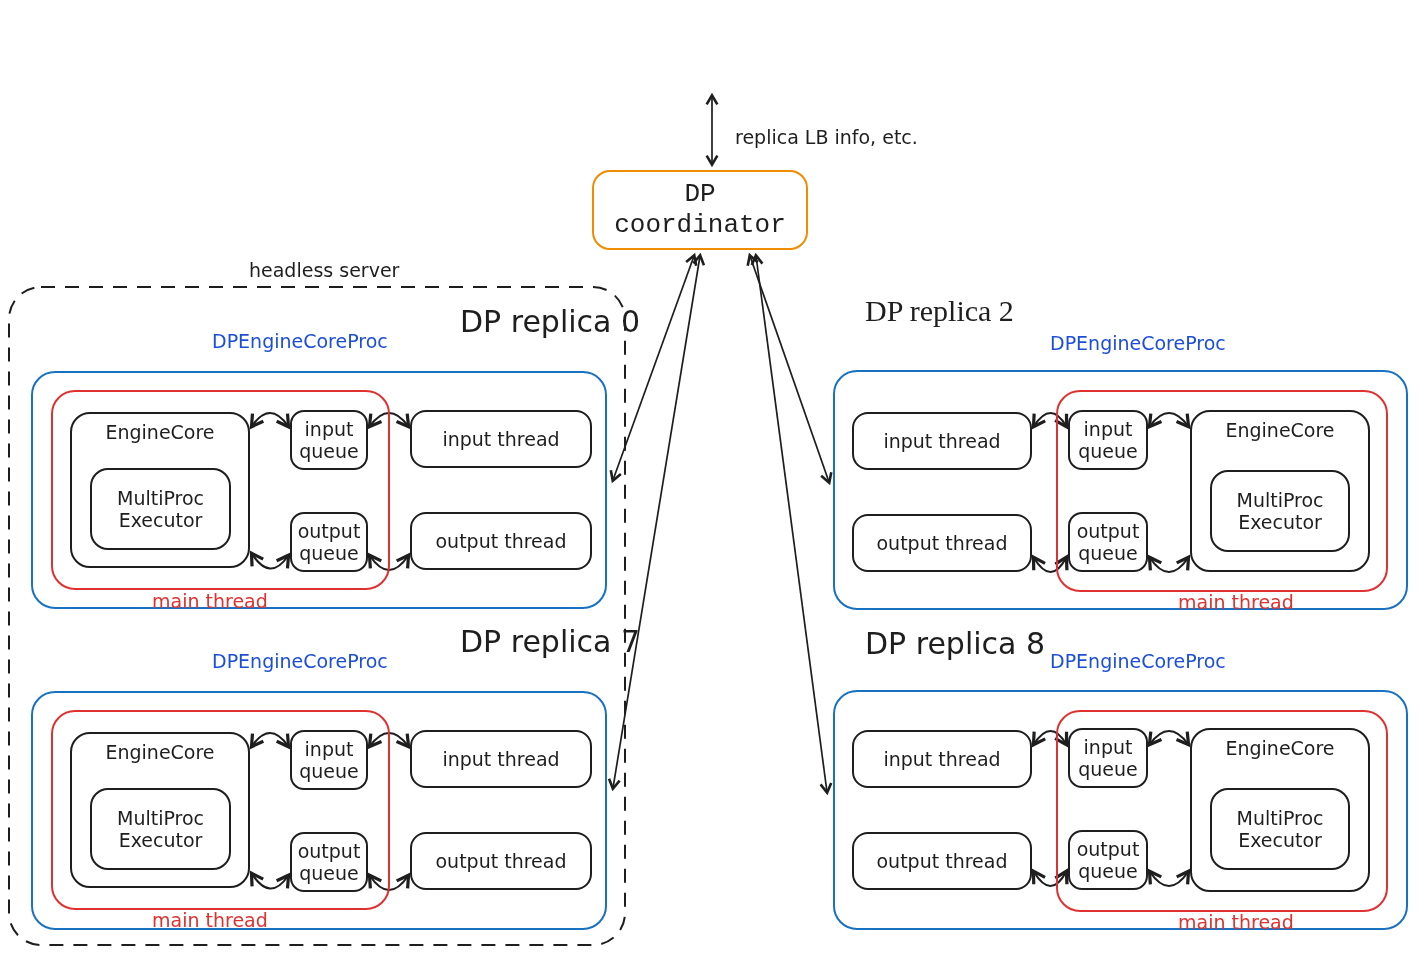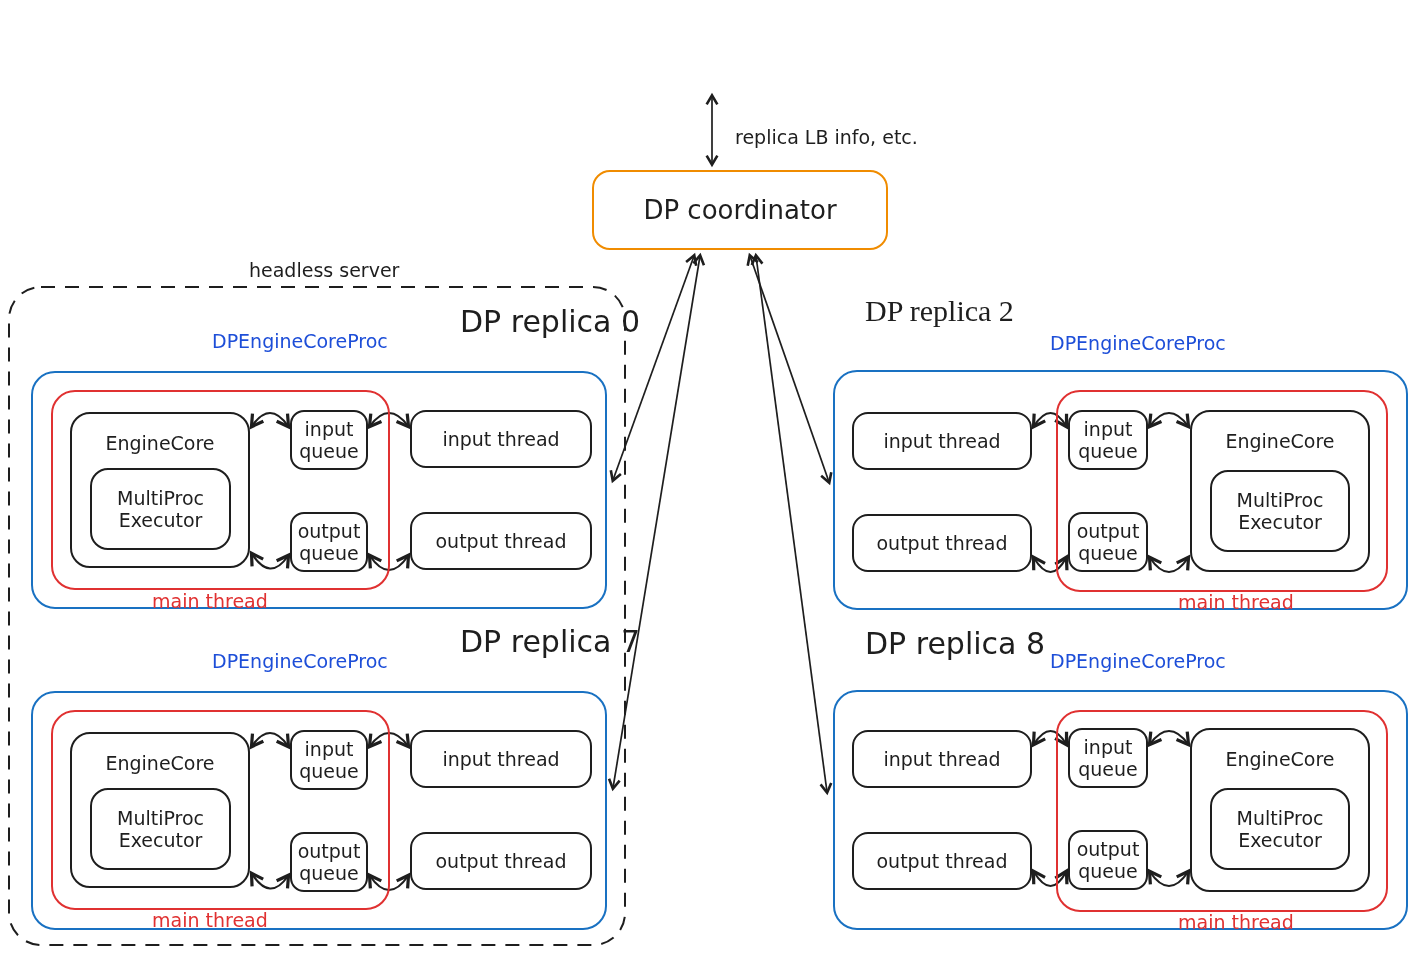--- a/index.html
+++ b/index.html
@@ -11,21 +11,21 @@
   .box{
     position:absolute;box-sizing:border-box;border:2.6px solid #1e1e1e;border-radius:16px;
     display:flex;align-items:center;justify-content:center;text-align:center;
     font-size:19px;line-height:1.18;background:transparent;
   }
   .green{border-color:#2f9e44;border-radius:18px;}
   .orange{border-color:#f08c00;border-radius:18px;}
   .blueb{border-color:#1971c2;border-width:2.6px;border-radius:24px;}
   .redb{border-color:#e03131;border-width:2.4px;border-radius:24px;}
   .big{font-size:26px;}
-  .engine{align-items:flex-start;padding-top:18px;border-radius:20px;}
+  .engine{align-items:flex-start;padding-top:7px;border-radius:20px;}
   .qbox{border-radius:14px;padding:2px 6px;}
   .lbl{position:absolute;white-space:nowrap;font-size:19px;}
   .title{font-size:30px;margin-left:32px;}
   .bluet{color:#1d4ed8;}
   .redt{color:#e03131;}
 </style>
 </head>
 <body>
 
 <div class="canvas">
@@ -64,21 +64,21 @@
       <path d="M1034 558 Q 1051 586 1066 558" marker-start="url(#ah)" marker-end="url(#ah)"></path>
       <path d="M1150 558 Q 1169 586 1188 558" marker-start="url(#ah)" marker-end="url(#ah)"></path>
 
       <path d="M1034 744 Q 1051 718 1066 744" marker-start="url(#ah)" marker-end="url(#ah)"></path>
       <path d="M1150 744 Q 1169 718 1188 744" marker-start="url(#ah)" marker-end="url(#ah)"></path>
       <path d="M1034 872 Q 1051 900 1066 872" marker-start="url(#ah)" marker-end="url(#ah)"></path>
       <path d="M1150 872 Q 1169 900 1188 872" marker-start="url(#ah)" marker-end="url(#ah)"></path>
     </g>
   </svg>
 
-  <div class="box orange big" style="left:592px;top:170px;width:296px;height:80px;">
+  <div class="box orange big" style="left:592px;top:170px;width:216px;height:80px;font-family:Liberation Mono, monospace;">
     <span>DP coordinator</span>
   </div>
   <div class="lbl" style="left:735px;top:126px;">replica LB info, etc.</div>
 
   <div class="lbl" style="left:249px;top:259px;">headless server</div>
 
   <div class="lbl title" style="left:428px;top:304px;">DP replica 0</div>
   <div class="lbl bluet" style="left:212px;top:330px;">DPEngineCoreProc</div>
   <div class="box blueb" style="left:31px;top:371px;width:576px;height:238px;"></div>
   <div class="box redb" style="left:51px;top:390px;width:339px;height:200px;"></div>

